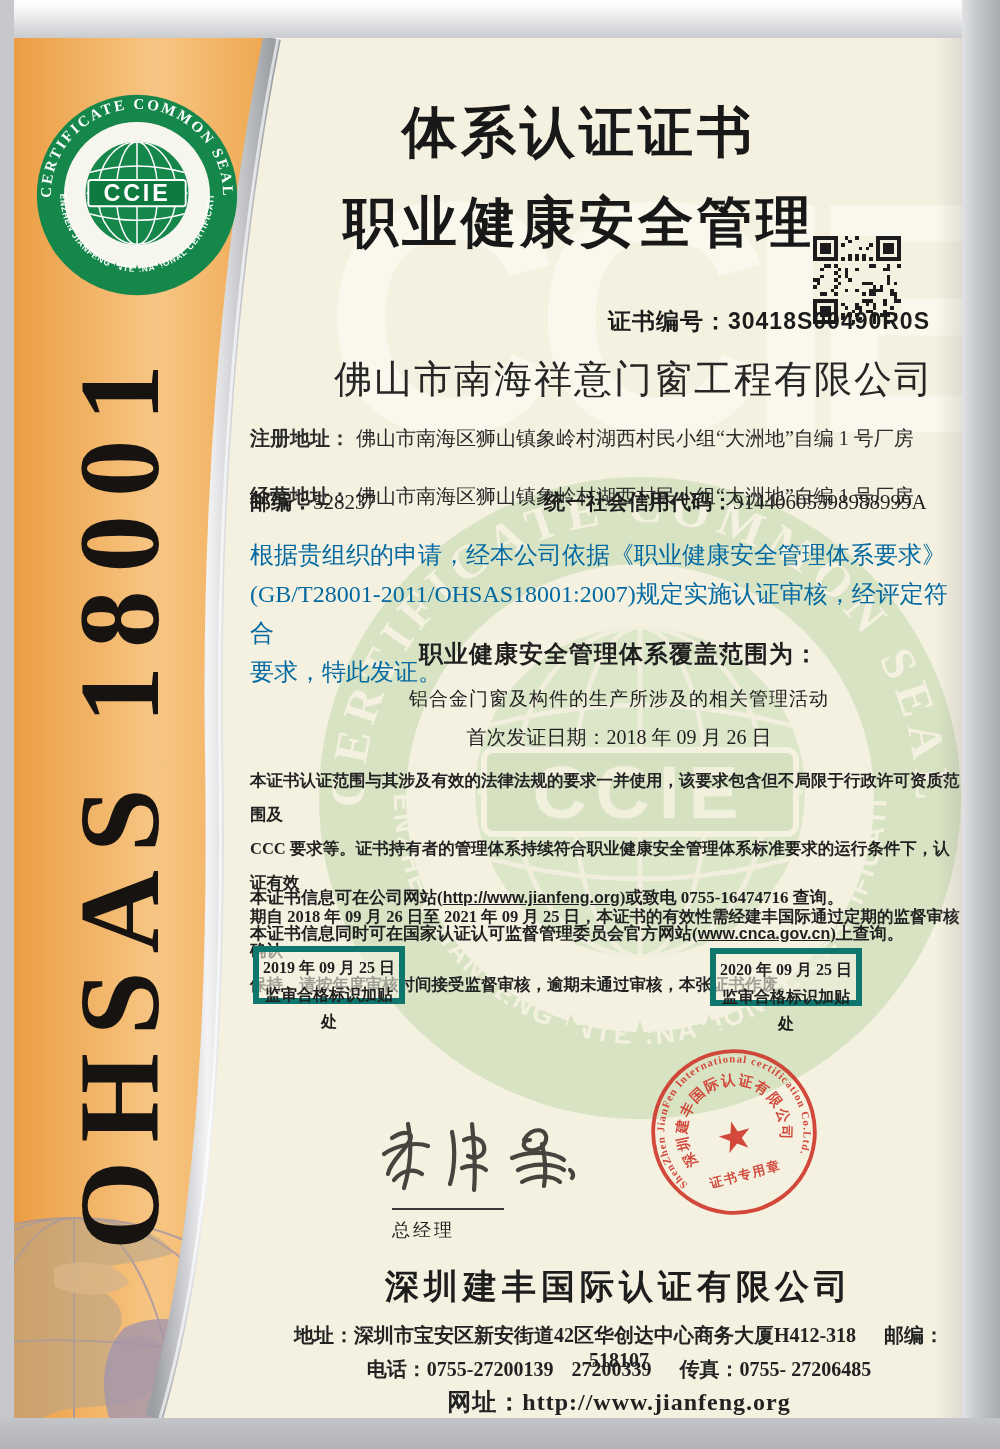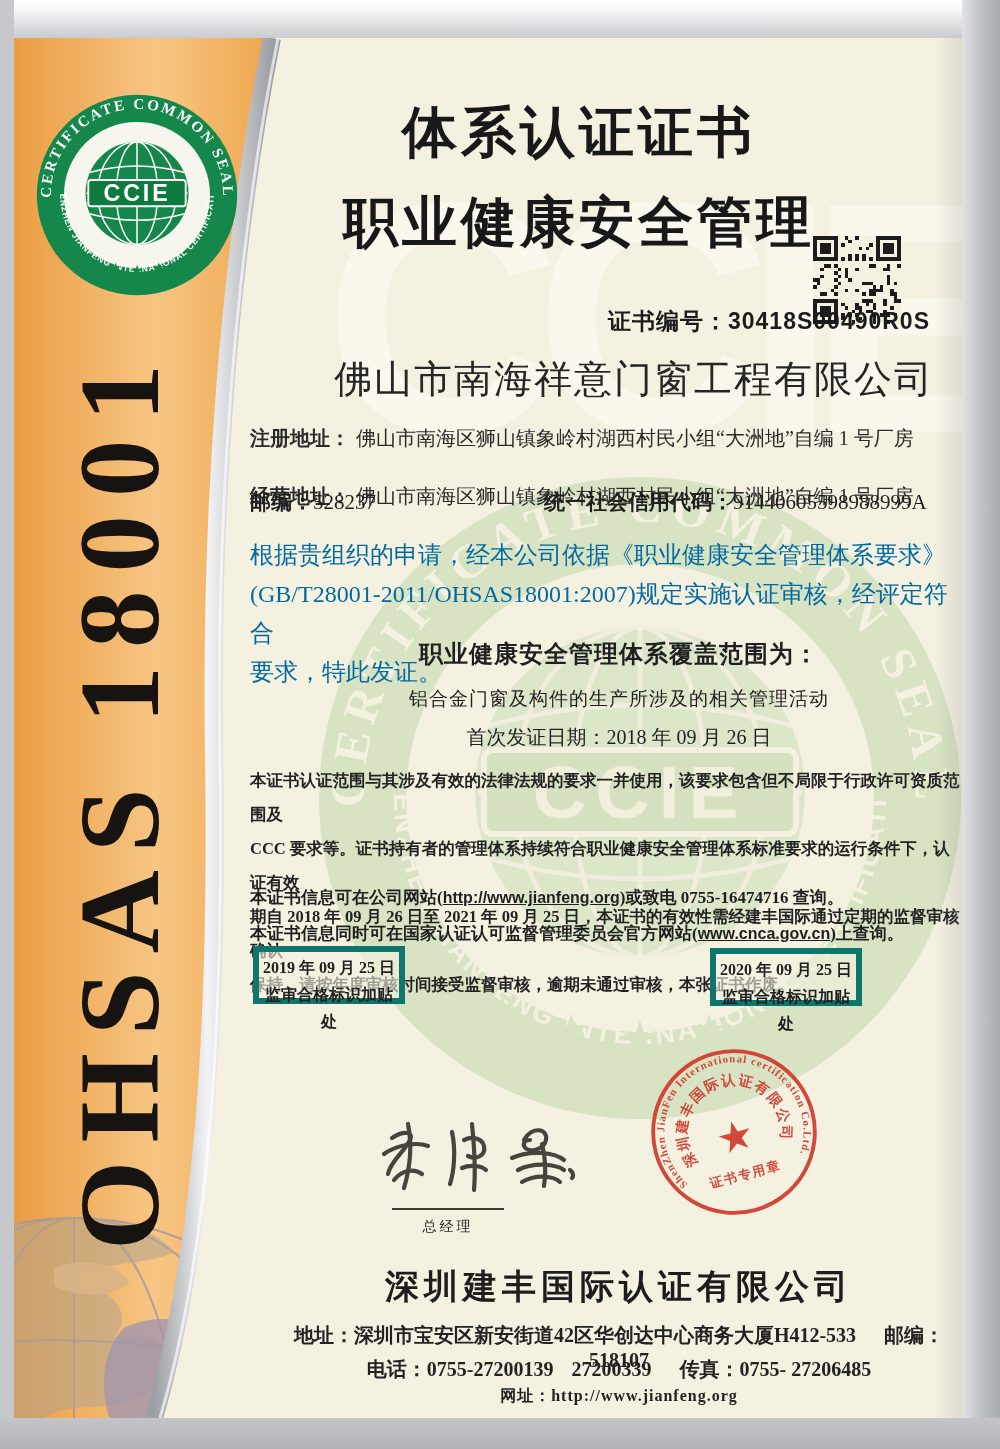--- a/index.html
+++ b/index.html
@@ -47,28 +47,28 @@
   .validity{left:236px;top:726px;width:714px;font-size:16.5px;line-height:34px;font-weight:600;color:#222;}
   .infoline{left:236px;top:848px;width:714px;font-size:17px;font-weight:600;}
   .infoline2{top:884px;}
   .infoline .url{text-decoration:underline;font-family:"Liberation Sans",sans-serif;font-weight:bold;font-size:16px;}
   .audit-box{width:152px;height:58px;border:6px solid #0f766e;text-align:center;
     font-size:16px;font-weight:bold;line-height:27px;padding-top:2px;box-sizing:border-box;background:rgba(244,241,225,.6);}
   .box1{left:239px;top:908px;}
   .box2{left:696px;top:910px;}
   .sig{left:360px;top:1072px;}
   .sig-line{left:378px;top:1170px;width:112px;border-top:2px solid #3a3a3a;}
-  .sig-title{left:378px;top:1180px;width:112px;text-align:center;font-size:14px;letter-spacing:3px;}
+  .sig-title{left:378px;top:1180px;width:112px;text-align:left;font-size:18px;letter-spacing:3px;}
   .red-seal{left:634px;top:1008px;width:172px;height:172px;transform:rotate(-15deg);opacity:.92;}
   .footer-name{left:250px;top:1226px;width:710px;text-align:center;font-family:"Liberation Sans",sans-serif;
     font-weight:bold;font-size:34px;letter-spacing:5px;color:#1d1d1d;}
   .footer-line{left:250px;width:710px;text-align:center;font-weight:bold;font-size:20px;color:#222;}
   .f-addr{top:1284px;}
   .f-phone{top:1318px;}
-  .f-web{top:1348px;font-size:16px;letter-spacing:1px;}
+  .f-web{top:1348px;font-size:24px;letter-spacing:1px;}
   .gap{display:inline-block;width:28px;}
   .gap-s{display:inline-block;width:18px;}
 </style>
 </head>
 <body>
 
 <div class="stage">
   <div class="frame-top"></div>
   <div class="frame-left"></div>
   <div class="frame-right"></div>
@@ -487,21 +487,21 @@
       </text>
       <text font-size="16.5" font-weight="bold" fill="#d03a2e" letter-spacing="2" font-family="Liberation Serif,serif">
         <textPath href="#rs-arc" startOffset="50%" text-anchor="middle">深圳建丰国际认证有限公司</textPath>
       </text>
       <text x="100" y="122" text-anchor="middle" font-size="48" fill="#d03a2e">★</text>
       <text x="100" y="156" text-anchor="middle" font-size="15" font-weight="bold" fill="#d03a2e" letter-spacing="2">证书专用章</text>
     </svg>
 
     <div class="abs footer-name">深圳建丰国际认证有限公司</div>
     <div class="abs footer-line f-addr">
-      <span>地址：</span><span>深圳市宝安区新安街道42区华创达中心商务大厦H412-533</span><span class="gap"></span><span>邮编：</span><span>518107</span>
+      <span>地址：</span><span>深圳市宝安区新安街道42区华创达中心商务大厦H412-318</span><span class="gap"></span><span>邮编：</span><span>518107</span>
     </div>
     <div class="abs footer-line f-phone">
       <span>电话：</span><span>0755-27200139</span><span class="gap-s"></span><span>27200339</span><span class="gap"></span><span>传真：</span><span>0755- 27206485</span>
     </div>
     <div class="abs footer-line f-web">
       <span>网址：</span><span>http://www.jianfeng.org</span>
     </div>
 
     <div class="paper-shade"></div>
   </div>

